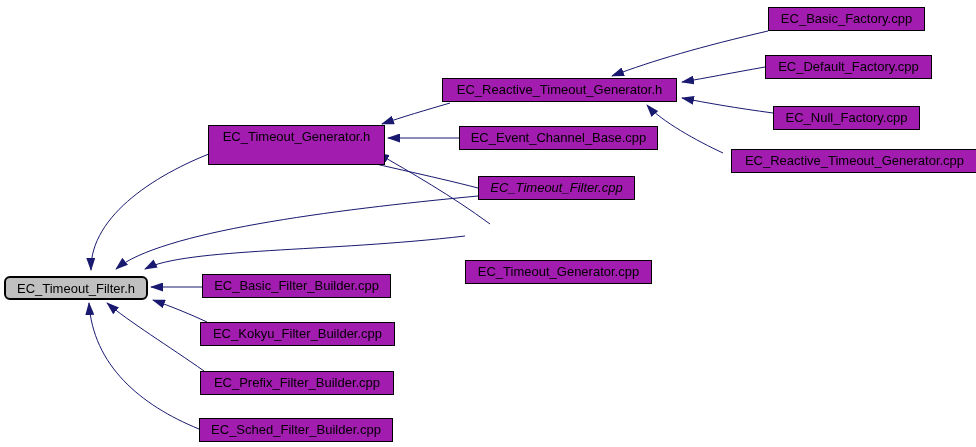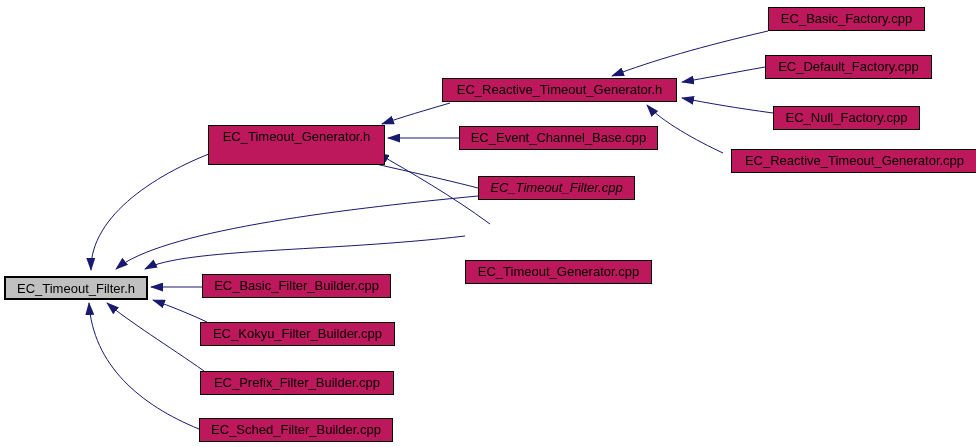--- a/index.html
+++ b/index.html
@@ -8,32 +8,33 @@
     width:976px;height:447px;
     background:#ffffff;
     font-family:"Liberation Sans","DejaVu Sans",sans-serif;
     overflow:hidden;
   }
   #edge-layer{position:absolute;left:0;top:0;width:976px;height:447px;}
   .node{
     position:absolute;
     box-sizing:border-box;
     border:1px solid #000000;
-    background:#be185d;
+    background:#a21caf;
     color:#000000;
     font-size:13px;
     line-height:22px;
     text-align:center;
     white-space:nowrap;
     cursor:pointer;
   }
   .node.highlighted{
     background:#c0c0c0;
     border-width:2px;
     cursor:default;
+    border-radius:6px;
   }
 </style>
 </head>
 <body>
 
 <div id="graph">
   <svg id="edge-layer" width="976" height="447" viewBox="0 0 976 447" xmlns="http://www.w3.org/2000/svg">
     <defs>
       <marker id="arrow" markerUnits="userSpaceOnUse" markerWidth="13" markerHeight="9" refX="12" refY="4.5" orient="auto">
         <path d="M0,0 L13,4.5 L0,9 z" fill="#191970"></path>

